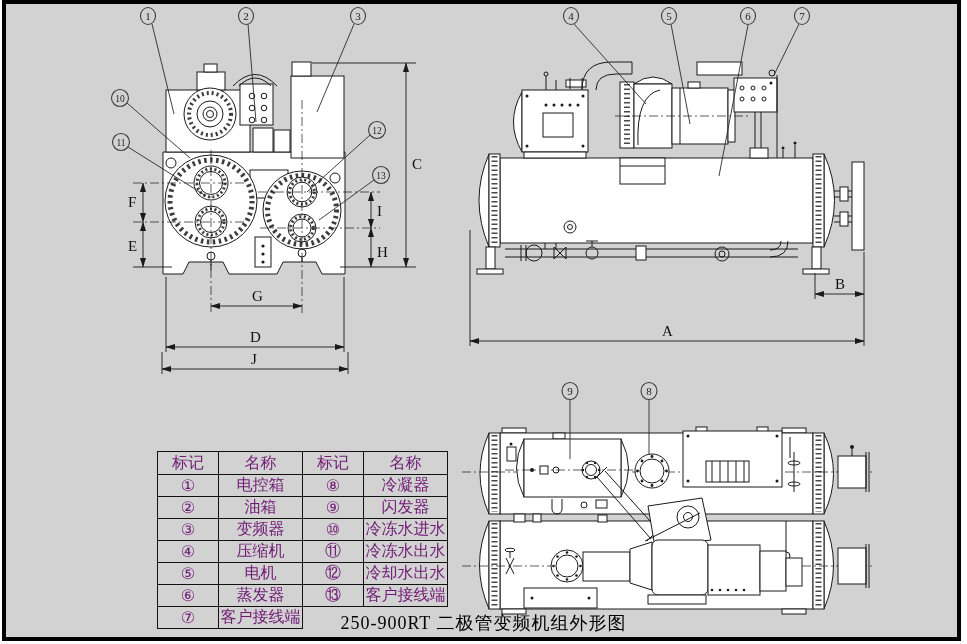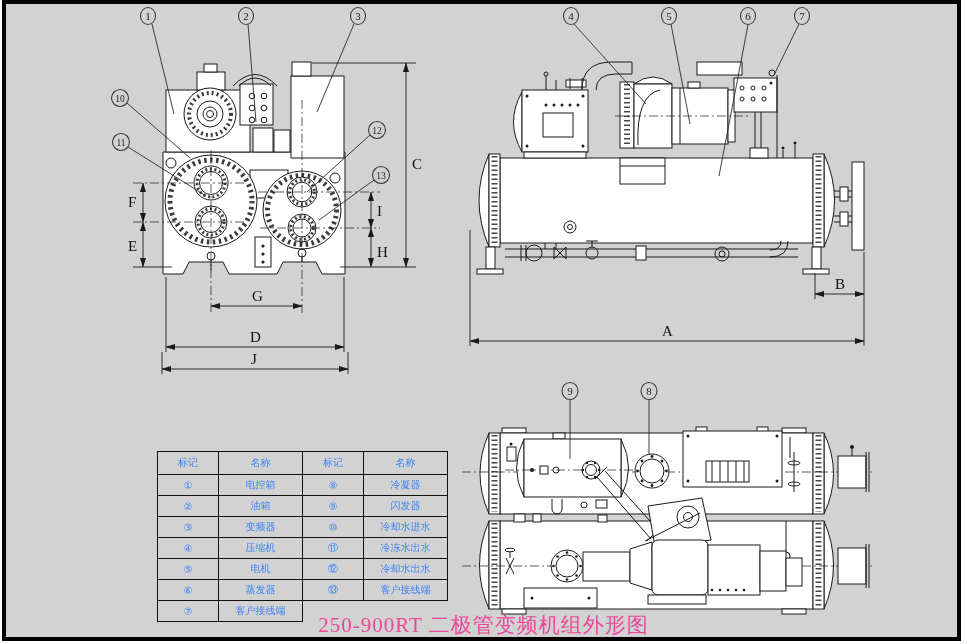--- a/index.html
+++ b/index.html
@@ -26,30 +26,30 @@
   text.dl{font-family:"Liberation Serif","DejaVu Serif",serif;font-size:15px;fill:#111;}
   text.cn{font-family:"Liberation Serif","DejaVu Serif",serif;font-size:11px;fill:#222;text-anchor:middle;}
   .co{fill:none;stroke:#3a3a3a;stroke-width:1.1;}
   
   .parts-table{
     position:absolute;left:157px;top:451px;
   }
   .parts-table table{border-collapse:collapse;table-layout:fixed;}
   .parts-table td,.parts-table th{
     border:1px solid #111;padding:0;text-align:center;vertical-align:middle;
-    font-family:"Liberation Serif","DejaVu Serif",serif;font-size:10px;color:#3b82f6;font-weight:normal;
+    font-family:"Liberation Serif","DejaVu Serif",serif;font-size:16px;color:#701a75;font-weight:normal;
     height:20px;overflow:hidden;white-space:nowrap;
   }
   .parts-table tr.hdr th{height:22px;}
   .parts-table td.empty{border:none;}
   .c-mark{width:60px;} .c-name{width:83px;margin-top:13px;}
   
   .title{
     position:absolute;left:0;top:611px;width:967px;text-align:center;
-    font-family:"Liberation Serif","DejaVu Serif",serif;font-size:21px;color:#ec4899;
+    font-family:"Liberation Serif","DejaVu Serif",serif;font-size:18px;color:#000000;
     letter-spacing:1px;
   }
 </style>
 </head>
 <body>
 
 <div class="frame"></div>
 
 <svg width="967" height="644" viewBox="0 0 967 644">
   <defs>
@@ -534,21 +534,21 @@
     <tr>
       <td>②</td>
       <td>油箱</td>
       <td>⑨</td>
       <td>闪发器</td>
     </tr>
     <tr>
       <td>③</td>
       <td>变频器</td>
       <td>⑩</td>
-      <td>冷却水进水</td>
+      <td>冷冻水进水</td>
     </tr>
     <tr>
       <td>④</td>
       <td>压缩机</td>
       <td>⑪</td>
       <td>冷冻水出水</td>
     </tr>
     <tr>
       <td>⑤</td>
       <td>电机</td>

